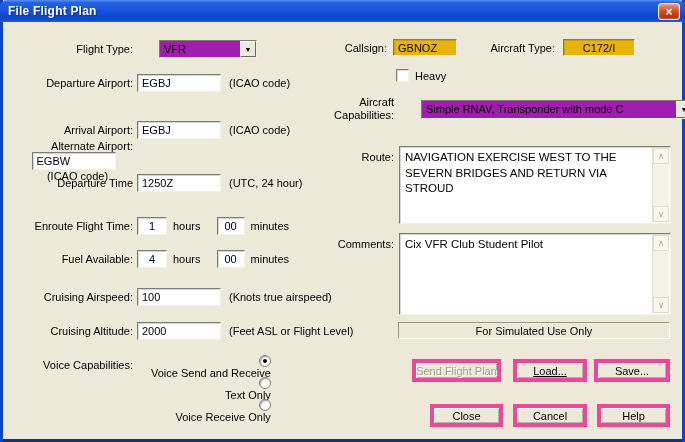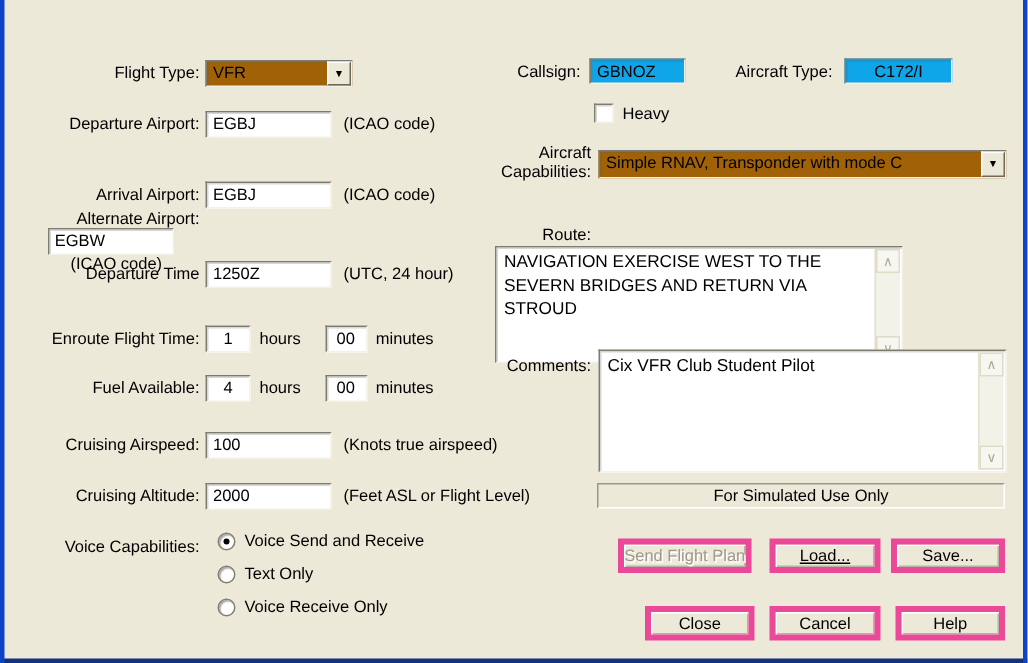--- a/index.html
+++ b/index.html
@@ -28,27 +28,27 @@
   
   .row{position:absolute;display:flex;align-items:center;font-size:11px;color:#000;}
   .lbl{width:123px;text-align:right;margin-right:4px;white-space:nowrap;}
   .note{margin-left:8px;white-space:nowrap;}
   .edit{
     height:18px;background:#fff;border:1px solid #7e7c70;
     border-right-color:#f4f2e8;border-bottom-color:#f4f2e8;
     box-shadow:inset 1px 1px 0 rgba(90,90,80,.25);
     font-size:11px;padding:2px 4px;display:flex;align-items:center;
   }
-  .ro{background:#0ea5e9;}
+  .ro{background:#eab308;}
   .w64{width:84px;} .w30{width:30px;justify-content:center;} .w28{width:28px;justify-content:center;}
   .combo{
-    height:18px;background:#a16207;border:1px solid #7e7c70;
+    height:18px;background:#a21caf;border:1px solid #7e7c70;
     border-right-color:#f4f2e8;border-bottom-color:#f4f2e8;
     box-shadow:inset 1px 1px 0 rgba(90,90,80,.25);
-    display:flex;align-items:stretch;font-size:11px;
+    display:flex;align-items:stretch;font-size:11px;margin-left:22px;
   }
   .combo .val{flex:1;display:flex;align-items:center;padding:0 4px;overflow:hidden;white-space:nowrap;}
   .combo .drop{
     width:16px;background:#ece9d8;border:1px solid #fff;
     border-right-color:#6d6a5a;border-bottom-color:#6d6a5a;
     display:flex;align-items:center;justify-content:center;
     font-size:7px;color:#000;cursor:default;
   }
   .btn{
     position:absolute;height:23px;background:#ece9d8;
@@ -58,21 +58,21 @@
     cursor:default;
   }
   .btn.disabled{color:#9d9a8b;text-shadow:1px 1px 0 #fff;}
   .radio{
     width:12px;height:12px;border-radius:50%;background:#fff;
     border:1px solid #827f6f;box-shadow:inset 1px 1px 1px rgba(0,0,0,.35);
     display:flex;align-items:center;justify-content:center;flex:0 0 auto;
   }
   .radio .dot{width:4px;height:4px;border-radius:50%;background:#000;display:none;}
   .radio.checked .dot{display:block;}
-  .radio-item{display:flex;align-items:flex-start;height:20px;margin-bottom:2px;}
+  .radio-item{display:flex;align-items:flex-end;height:20px;margin-bottom:2px;flex-direction:column;}
   .radio-item span.rlabel{margin-left:6px;}
   .checkbox{
     width:13px;height:13px;background:#fff;border:1px solid #7e7c70;
     border-right-color:#f4f2e8;border-bottom-color:#f4f2e8;
     box-shadow:inset 1px 1px 0 rgba(90,90,80,.25);flex:0 0 auto;
   }
   .tbox{
     position:relative;background:#fff;border:1px solid #7e7c70;
     border-right-color:#f4f2e8;border-bottom-color:#f4f2e8;
     box-shadow:inset 1px 1px 0 rgba(90,90,80,.25);
@@ -94,20 +94,26 @@
     background:#ece9d8;border:1px solid #9b988a;border-right-color:#fff;border-bottom-color:#fff;
     font-size:11px;display:flex;align-items:center;justify-content:center;
   }
   .lbl2{width:64px;text-align:right;margin-right:5px;line-height:1.2;}
 </style>
 </head>
 <body>
 
 <div class="dialog">
 
+  <div class="titlebar">
+    <span class="title-text">File Flight Plan</span>
+    <div class="close-btn">
+      <span>×</span>
+    </div>
+  </div>
 
   <div class="row" style="left:10px;top:40px;">
     <span class="lbl">Flight Type:</span>
     <div class="combo" style="width:98px;">
       <span class="val">VFR</span>
       <span class="drop">
           <span>▼</span>
         </span>
     </div>
   </div>
@@ -229,21 +235,21 @@
       <span>Capabilities:</span>
     </span>
     <div class="combo" style="width:272px;height:19px;">
       <span class="val">Simple RNAV, Transponder with mode C</span>
       <span class="drop">
           <span>▼</span>
         </span>
     </div>
   </div>
 
-  <div class="row" style="left:330px;top:146px;align-items:flex-start;flex-direction:column;">
+  <div class="row" style="left:330px;top:146px;align-items:flex-start;">
     <span class="lbl2" style="margin-top:5px;">Route:</span>
     <div class="tbox" style="width:272px;height:78px;">
       <div class="text">NAVIGATION EXERCISE WEST TO THE
 SEVERN BRIDGES AND RETURN VIA
 STROUD</div>
       <div class="sb">
         <div class="sbtn">∧</div>
         <div class="sbtn">∨</div>
       </div>
     </div>

